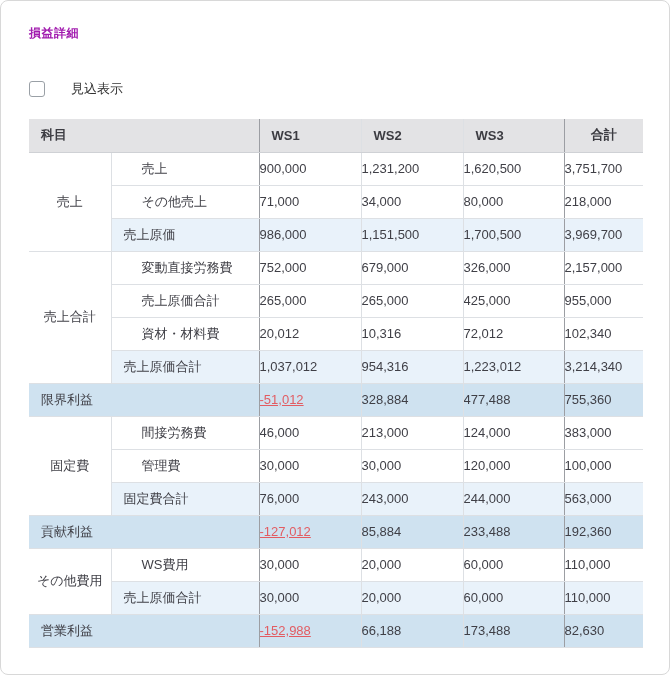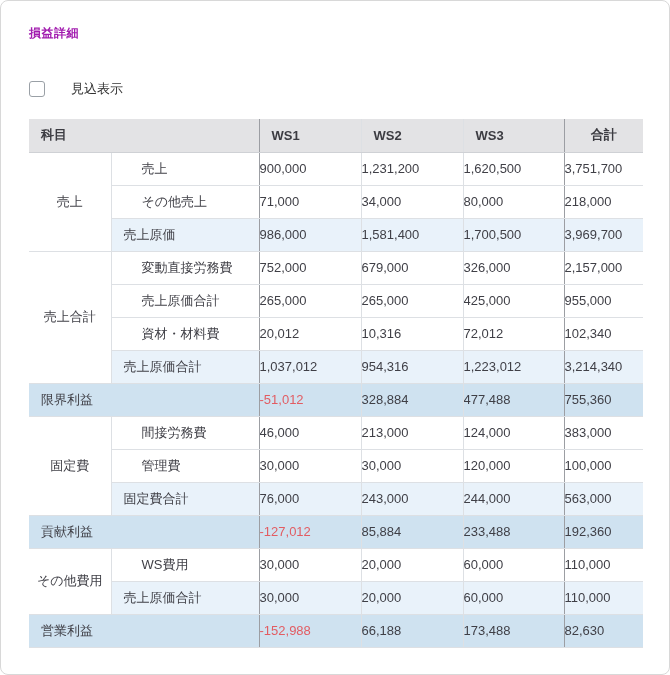--- a/index.html
+++ b/index.html
@@ -87,21 +87,21 @@
     padding: 0 8px;
     white-space: normal;
     line-height: 1.5;
   }
   .cell-label { padding-left: 30px; text-align: left; }
   .row-subtotal .cell-label, .row-profit .cell-label { padding-left: 12px; }
   .cell-value { text-align: left; padding-right: 10px; margin-left: 21px; }
   .row-subtotal .cell-label,
   .row-subtotal .cell-value { background: var(--subtotal-bg); }
   .row-profit td { background: var(--profit-bg); }
-  .negative { color: var(--negative); }
+  .negative { color: var(--negative); text-decoration: underline; }
 </style>
 </head>
 <body>
 
 <h1 class="page-title">損益詳細</h1>
 
 <div class="checkbox-row">
   <input type="checkbox" id="forecast-cb" style="">
   <label for="forecast-cb">見込表示</label>
 </div>
@@ -136,21 +136,21 @@
       <tr class="row-item">
         <td class="cell-label v-light">その他売上</td>
         <td class="cell-value v-dark">71,000</td>
         <td class="cell-value v-light">34,000</td>
         <td class="cell-value v-light">80,000</td>
         <td class="cell-value v-dark">218,000</td>
       </tr>
       <tr class="row-subtotal">
         <td class="cell-label v-light">売上原価</td>
         <td class="cell-value v-dark">986,000</td>
-        <td class="cell-value v-light">1,581,400</td>
+        <td class="cell-value v-light">1,151,500</td>
         <td class="cell-value v-light">1,700,500</td>
         <td class="cell-value v-dark">3,969,700</td>
       </tr>
       <tr class="row-item">
         <td rowspan="4" class="cell-group">売上合計</td>
         <td class="cell-label v-light">変動直接労務費</td>
         <td class="cell-value v-dark">752,000</td>
         <td class="cell-value v-light">679,000</td>
         <td class="cell-value v-light">326,000</td>
         <td class="cell-value v-dark">2,157,000</td>

